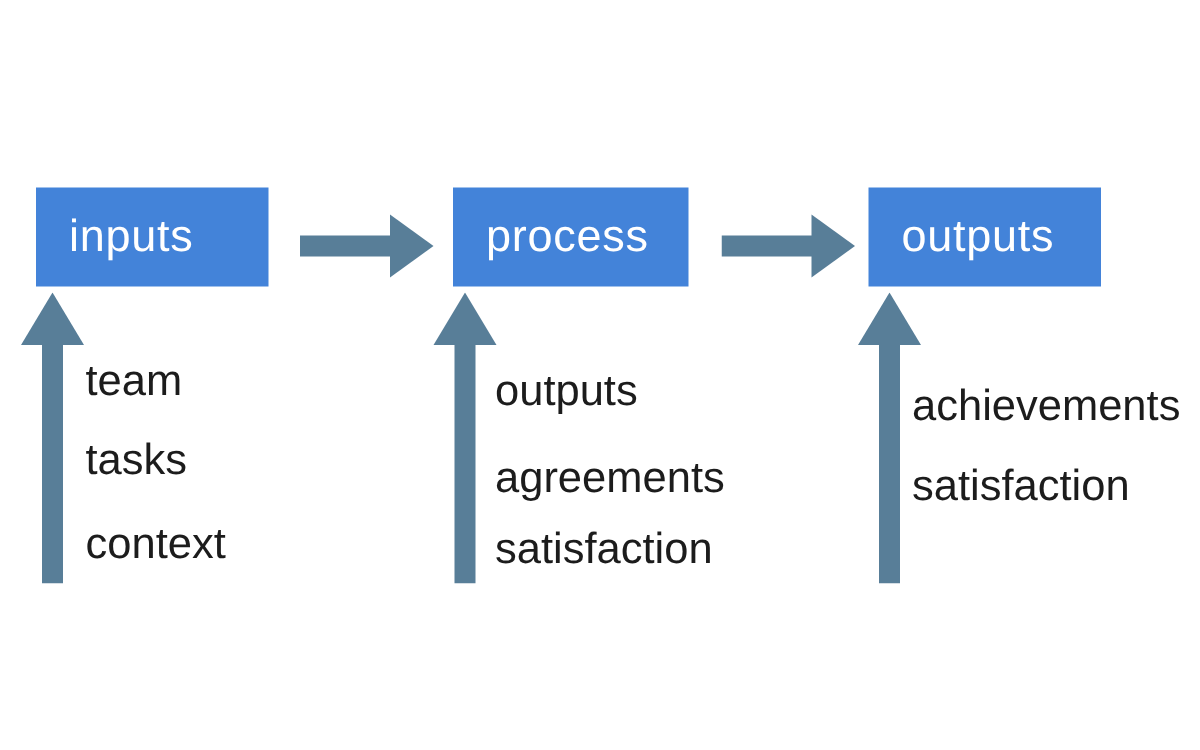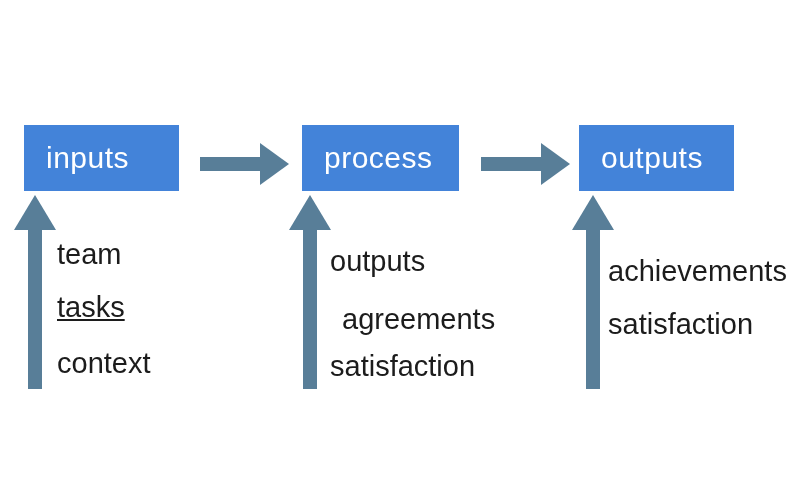--- a/index.html
+++ b/index.html
@@ -57,24 +57,24 @@
   .v-arrow-3 { left: 571px; }
 
   .list-item {
     position: absolute;
     font-size: 29px;
     line-height: 36px;
     color: var(--text, #1c1c1c);
     white-space: nowrap;
   }
   .item-team          { left: 57px;  top: 236px; }
-  .item-tasks         { left: 57px;  top: 289px; text-decoration: underline; }
+  .item-tasks         { left: 57px;  top: 289px; }
   .item-context       { left: 57px;  top: 345px; text-align: center; }
   .item-meetings      { left: 330px; top: 243px; }
-  .item-agreements    { left: 342px; top: 301px; }
+  .item-agreements    { left: 330px; top: 301px; }
   .item-communication { left: 330px; top: 348px; }
   .item-achievements  { left: 608px; top: 253px; }
   .item-satisfaction  { left: 608px; top: 306px; }
 </style>
 </head>
 <body>
 
 <div class="canvas" style="--box-fill: #4383d9; --box-text: #ffffff; --arrow: #587e98; --text: #1c1c1c; --bg: #ffffff;">
 
   <div class="stage-box box-inputs">

